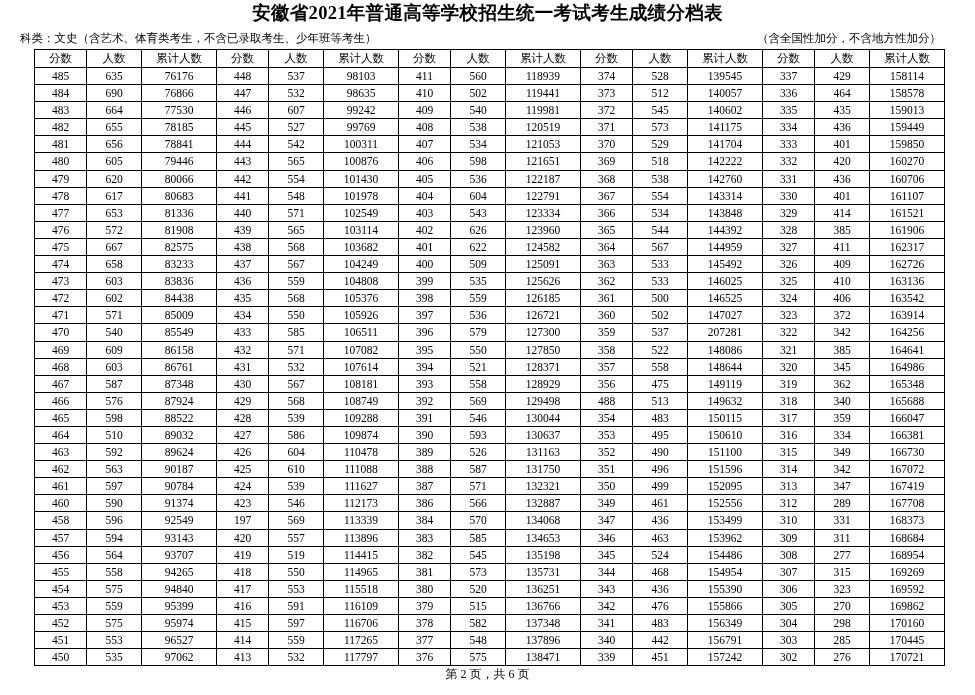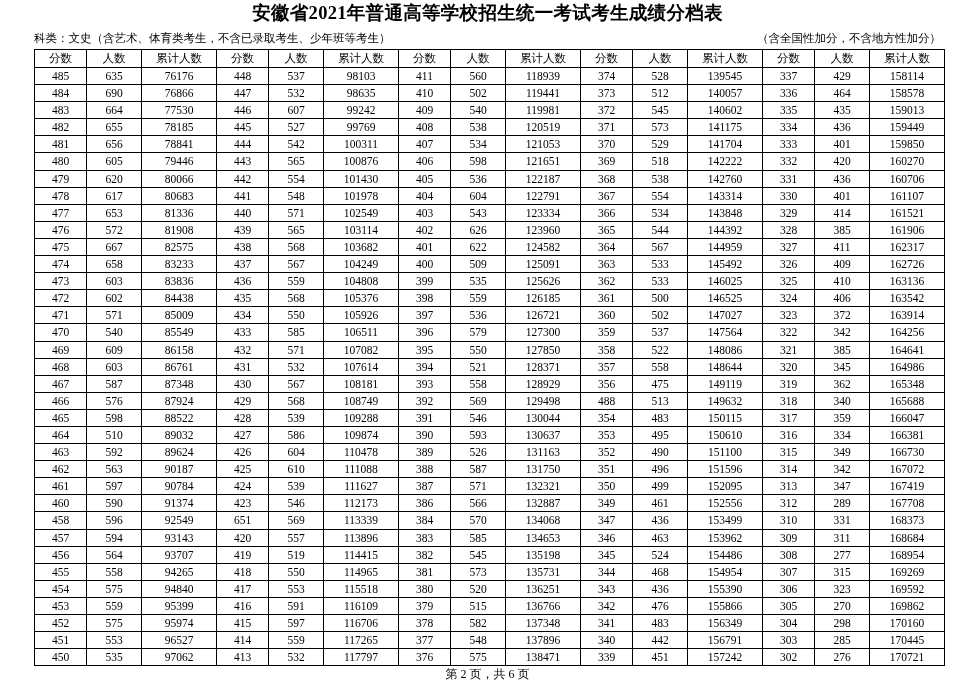--- a/index.html
+++ b/index.html
@@ -28,21 +28,21 @@
     font-size: 18.5px;
     letter-spacing: 0.3px;
     margin-bottom: 6px;
   }
   .subhead {
     display: flex;
     justify-content: space-between;
     align-items: flex-end;
     font-family: "Liberation Serif", serif;
     font-size: 11.5px;
-    padding: 0 34px 3px 34px;
+    padding: 0 34px 3px 20px;
   }
   .subhead .left {
     white-space: nowrap;
   }
   .subhead .right {
     white-space: nowrap;
   }
   .table-wrap {
     padding: 0 34px;
   }
@@ -392,21 +392,21 @@
             <td>540</td>
             <td>85549</td>
             <td>433</td>
             <td>585</td>
             <td>106511</td>
             <td>396</td>
             <td>579</td>
             <td>127300</td>
             <td>359</td>
             <td>537</td>
-            <td>147564</td>
+            <td>207281</td>
             <td>322</td>
             <td>342</td>
             <td>164256</td>
           </tr>
           <tr>
             <td>469</td>
             <td>609</td>
             <td>86158</td>
             <td>432</td>
             <td>571</td>
@@ -571,21 +571,21 @@
             <td>461</td>
             <td>152556</td>
             <td>312</td>
             <td>289</td>
             <td>167708</td>
           </tr>
           <tr>
             <td>458</td>
             <td>596</td>
             <td>92549</td>
-            <td>651</td>
+            <td>197</td>
             <td>569</td>
             <td>113339</td>
             <td>384</td>
             <td>570</td>
             <td>134068</td>
             <td>347</td>
             <td>436</td>
             <td>153499</td>
             <td>310</td>
             <td>331</td>

